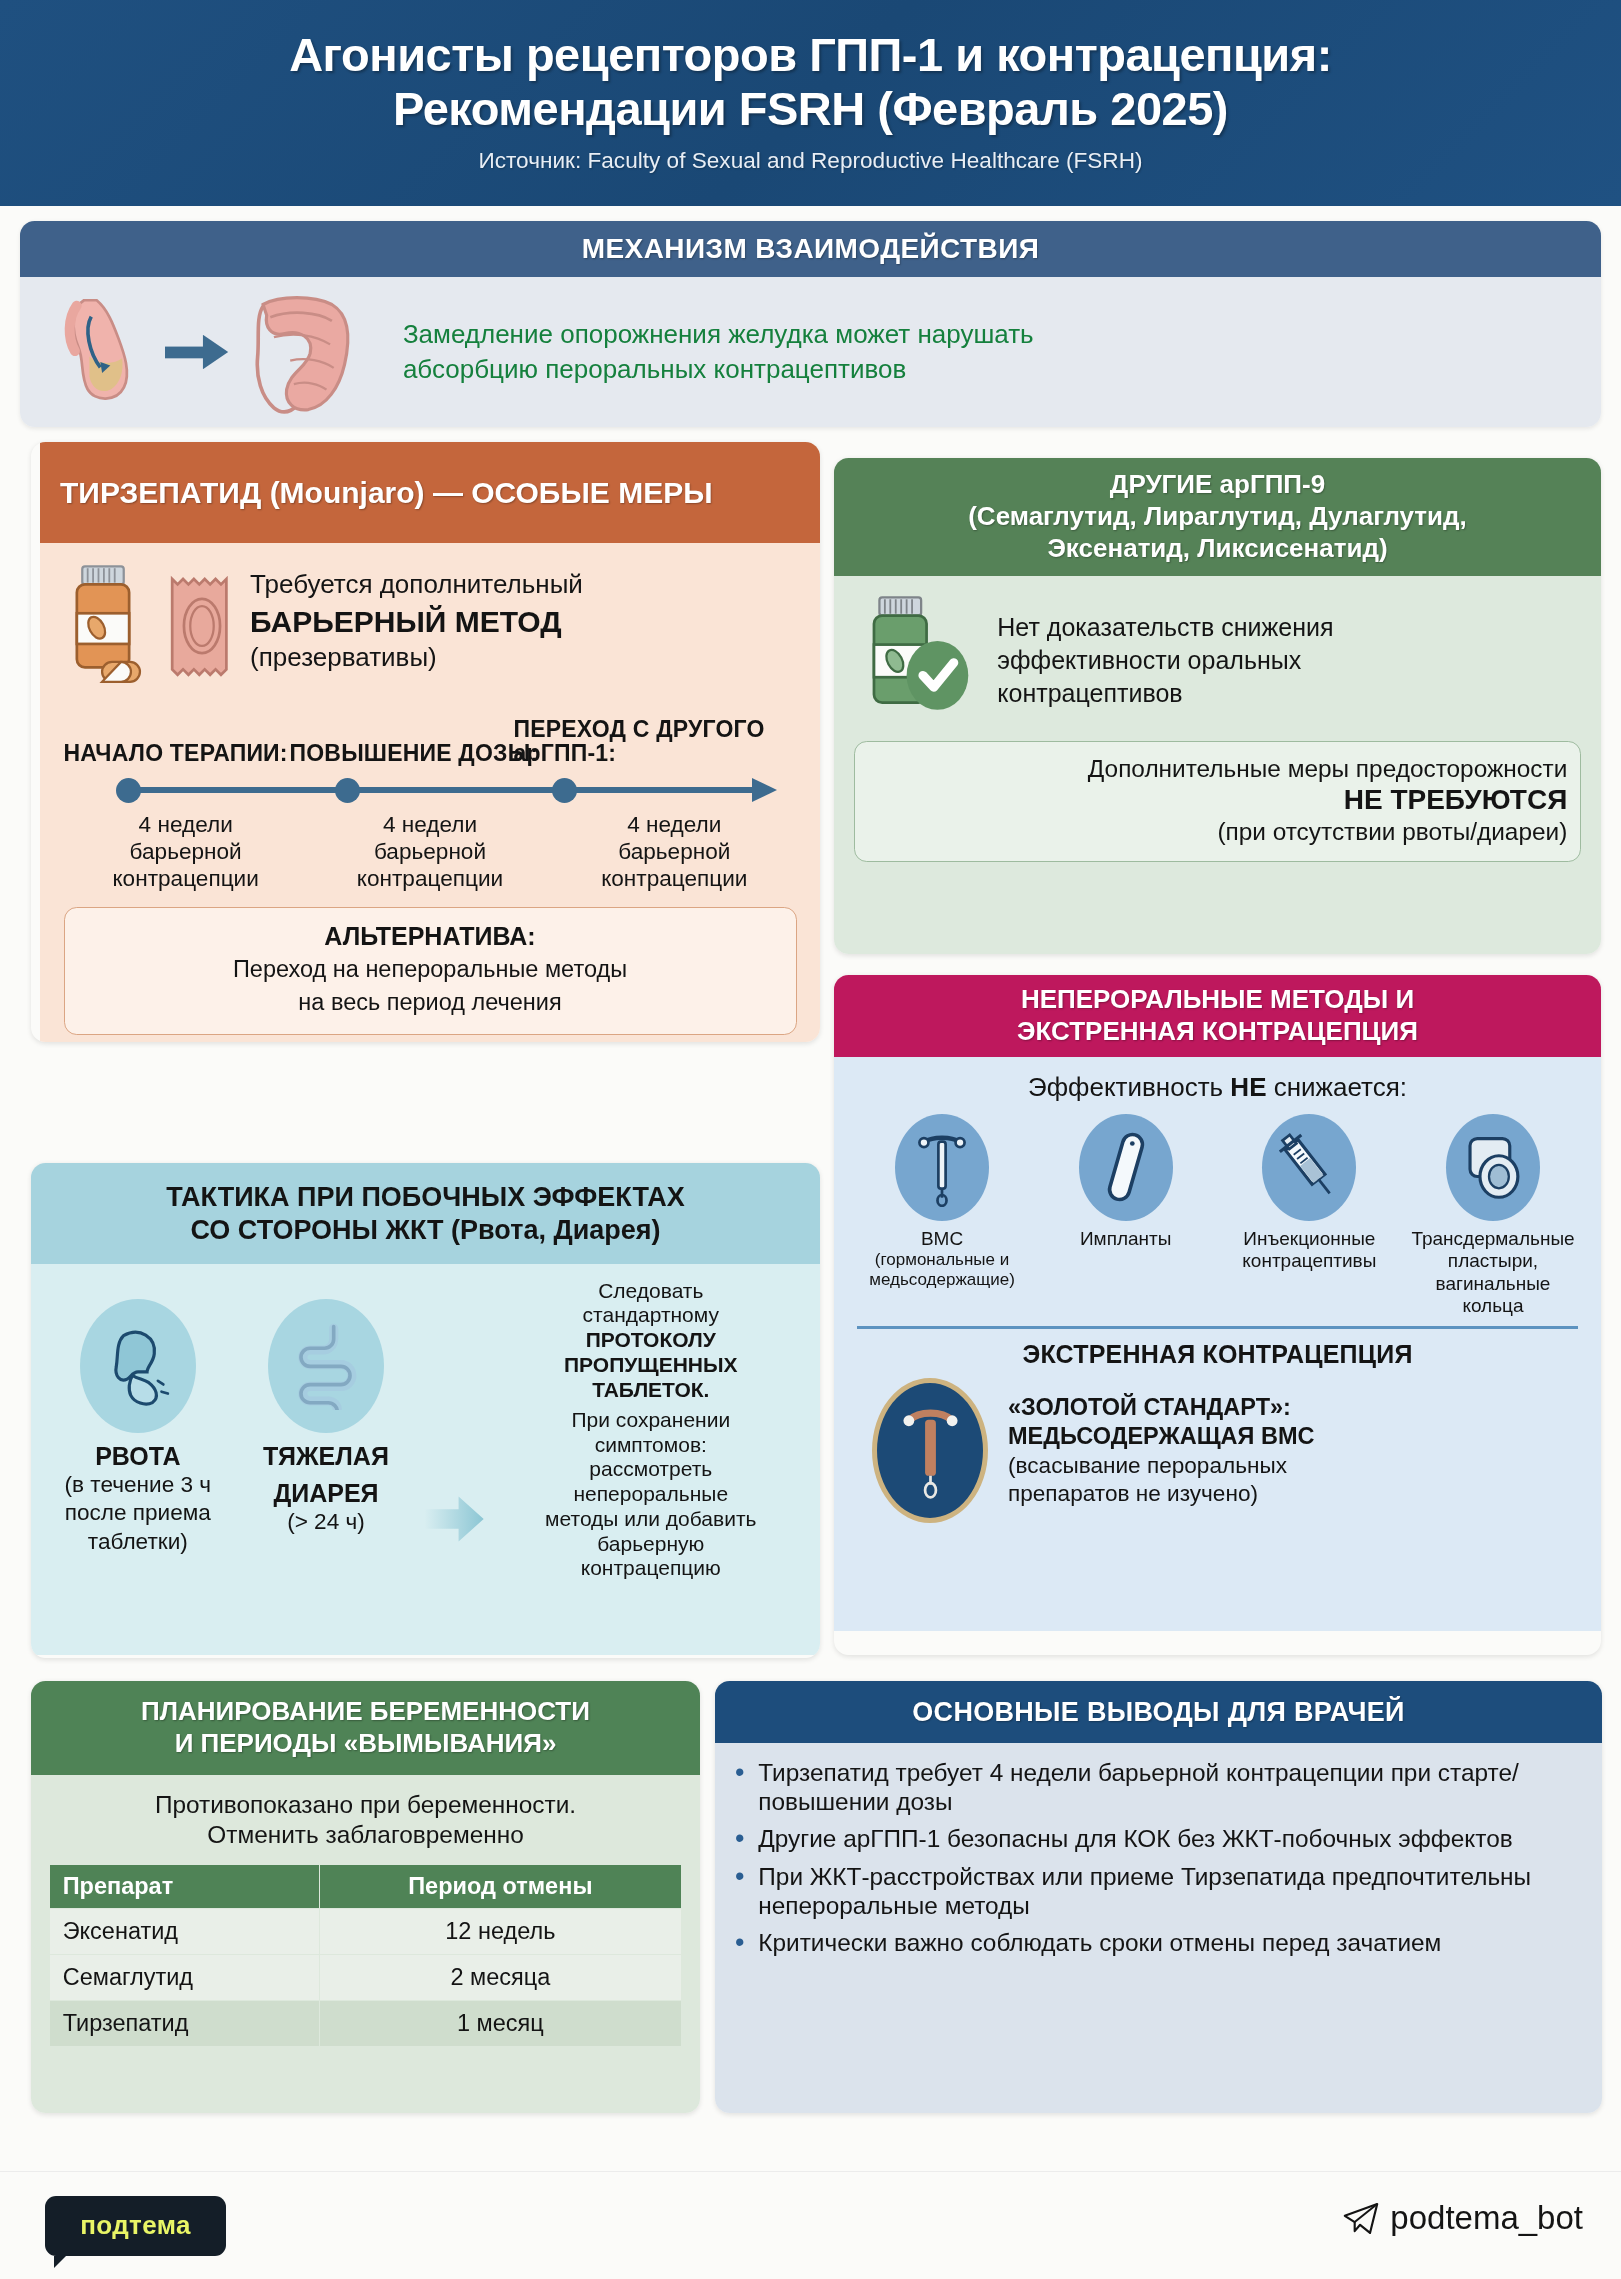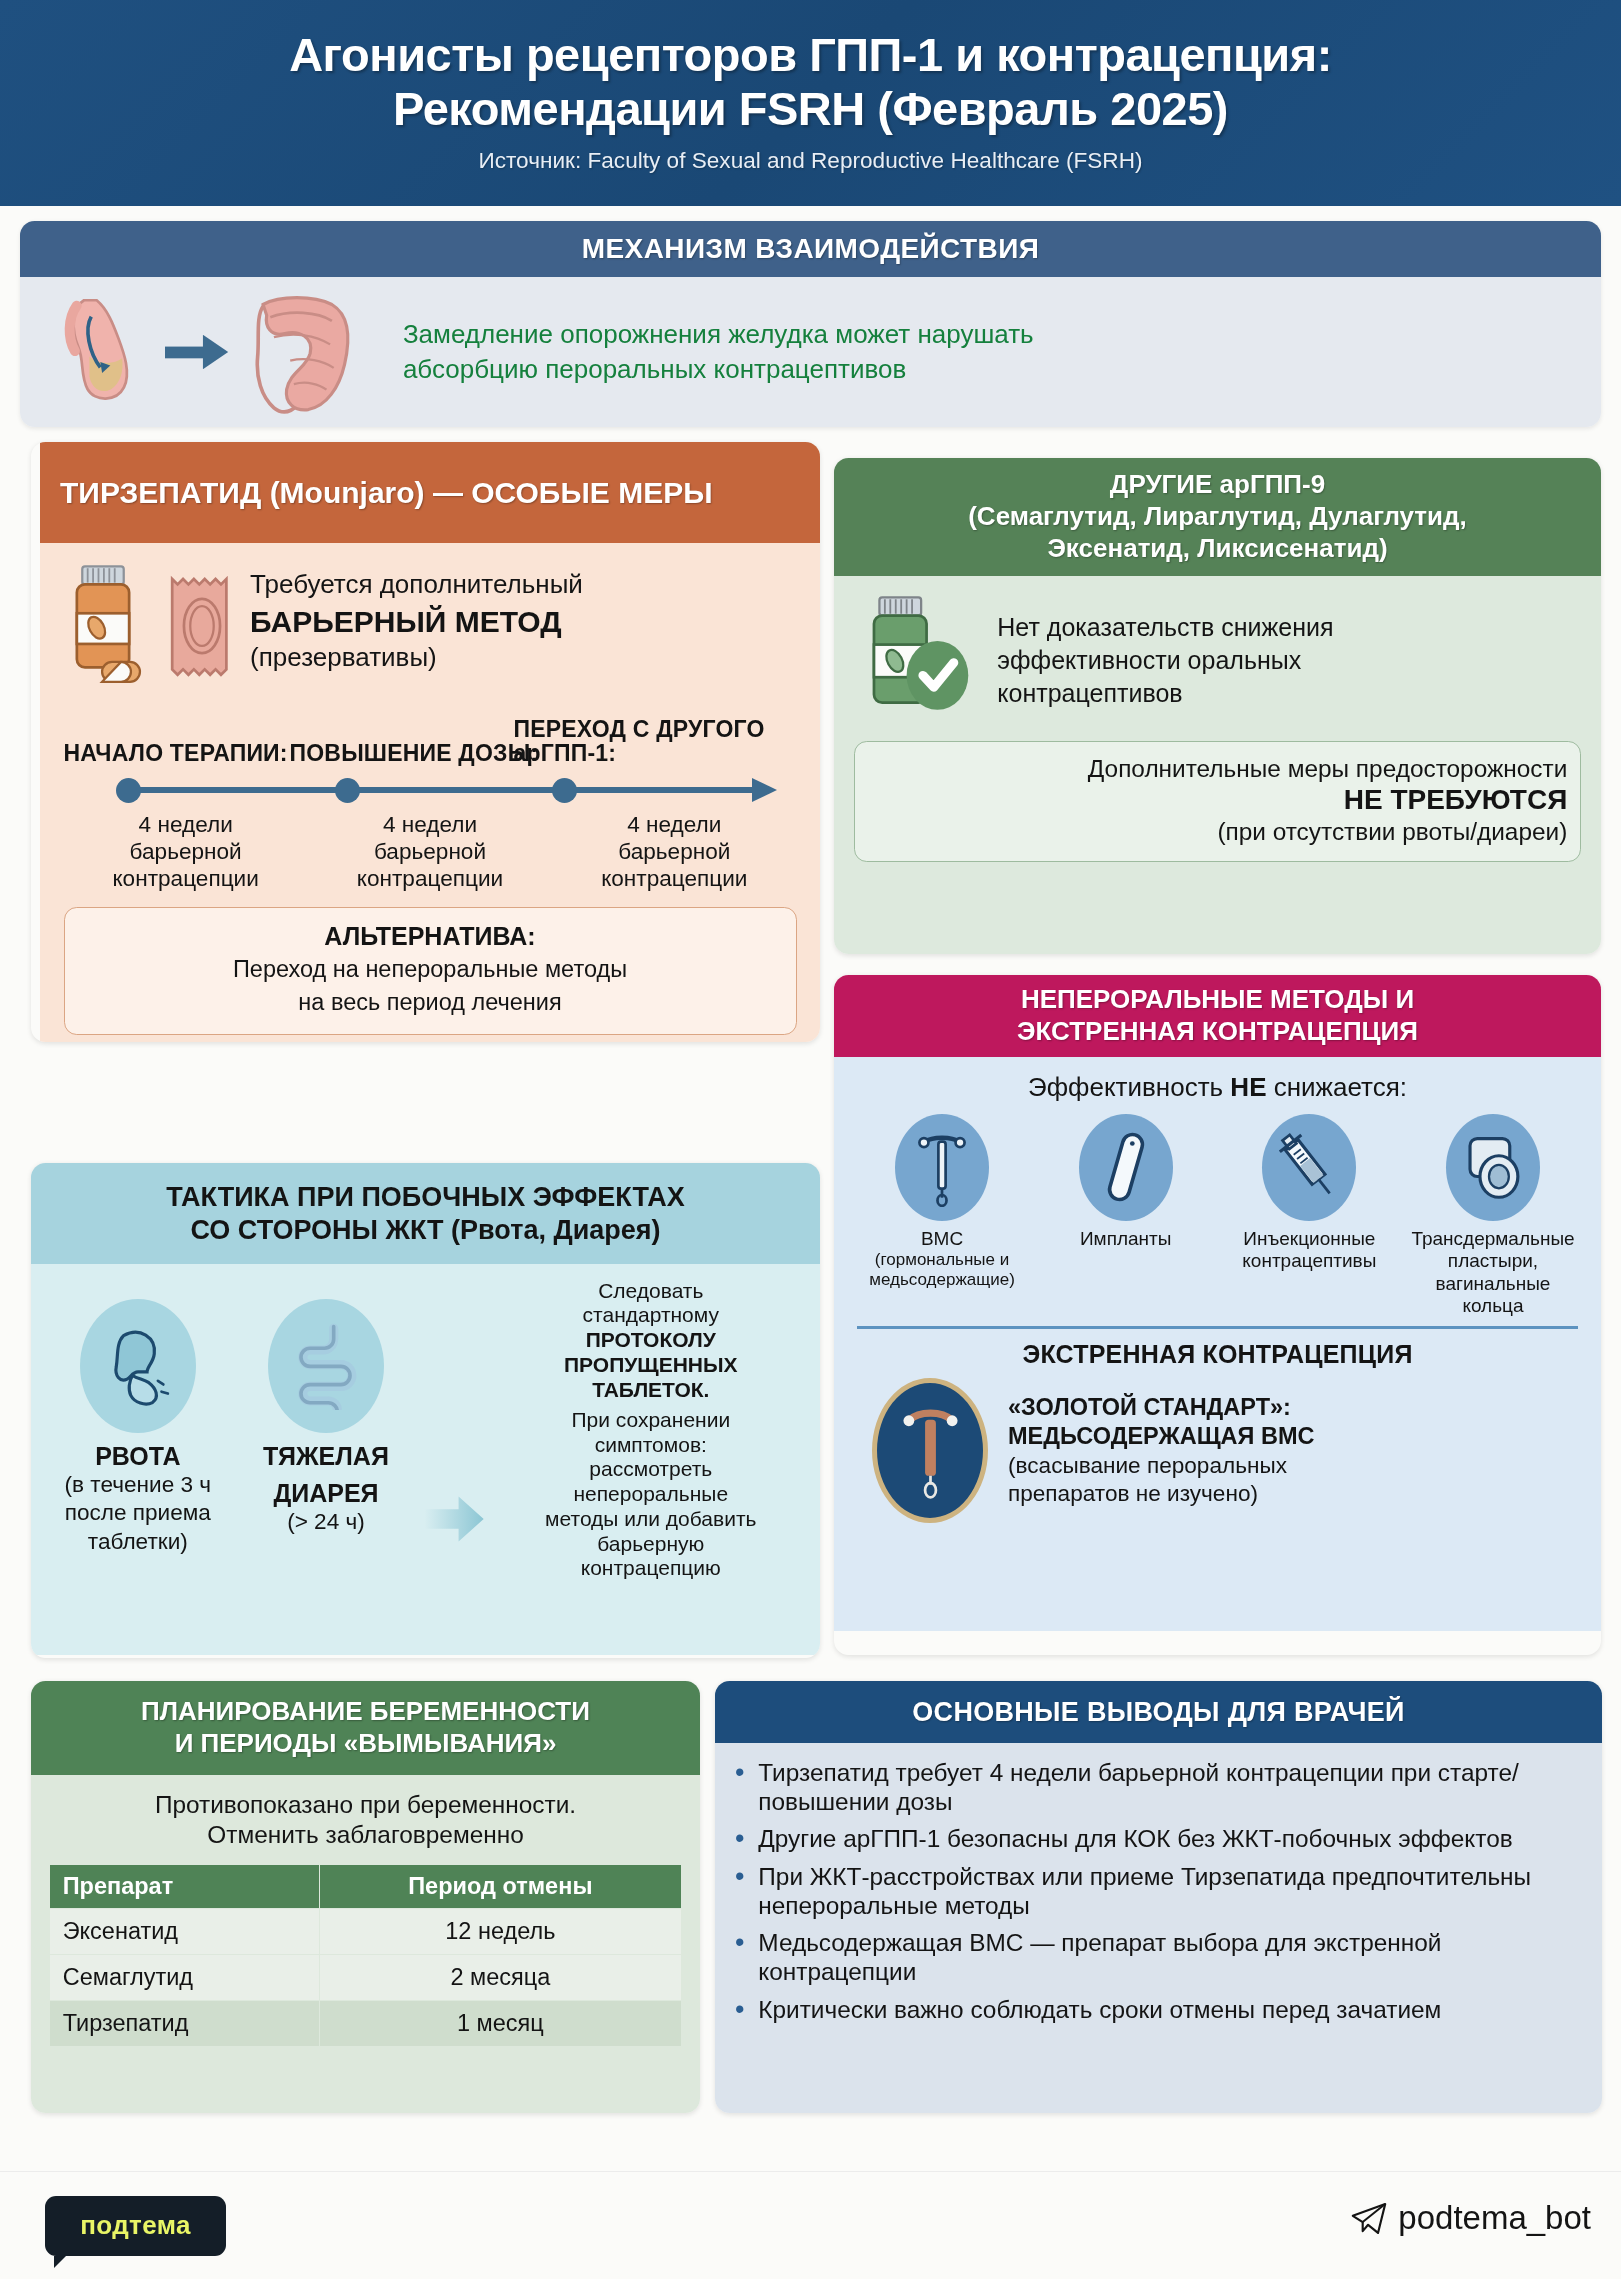--- a/index.html
+++ b/index.html
@@ -148,21 +148,21 @@
   
   .footer { position: absolute; left: 0; top: 2171px; width: 1621px; height: 109px;
             border-top: 0.9px solid #ececec; background: #fbfbf9; }
   .badge { position: absolute; left: 45px; top: 23.5px; width: 181px; height: 60px;
            background: #141e28; border-radius: 11px;
            display: flex; align-items: center; justify-content: center; }
   .badge span { color: #e9f566; font-size: 26px; font-weight: bold; letter-spacing: 0.4px; }
   .badge::after { content: ""; position: absolute; left: 9px; bottom: -12.7px;
                   width: 0; height: 0; border-left: 12.7px solid #141e28;
                   border-bottom: 12.7px solid transparent; }
-  .handle { position: absolute; right: 30px; top: 27px; display: flex; align-items: center; gap: 11px; }
+  .handle { position: absolute; right: 38px; top: 27px; display: flex; align-items: center; gap: 11px; }
   .handle .txt { font-size: 33px; color: #141414; }
 
   .ic { display: block; }
 </style>
 </head>
 <body>
 
 <div class="page">
 
   <div class="header">
@@ -533,21 +533,20 @@
     </div>
   </div>
 
   <div class="panel concl">
     <div class="phead">ОСНОВНЫЕ ВЫВОДЫ ДЛЯ ВРАЧЕЙ</div>
     <div class="pbody">
       <ul class="bul">
         <li>Тирзепатид требует 4 недели барьерной контрацепции при старте/повышении дозы</li>
         <li>Другие арГПП-1 безопасны для КОК без ЖКТ-побочных эффектов</li>
         <li>При ЖКТ-расстройствах или приеме Тирзепатида предпочтительны непероральные методы</li>
-        <li>Медьсодержащая ВМС — препарат выбора для экстренной контрацепции</li>
         <li>Критически важно соблюдать сроки отмены перед зачатием</li>
       </ul>
     </div>
   </div>
 
   <div class="footer">
     <div class="badge">
       <span>подтема</span>
     </div>
     <div class="handle">

